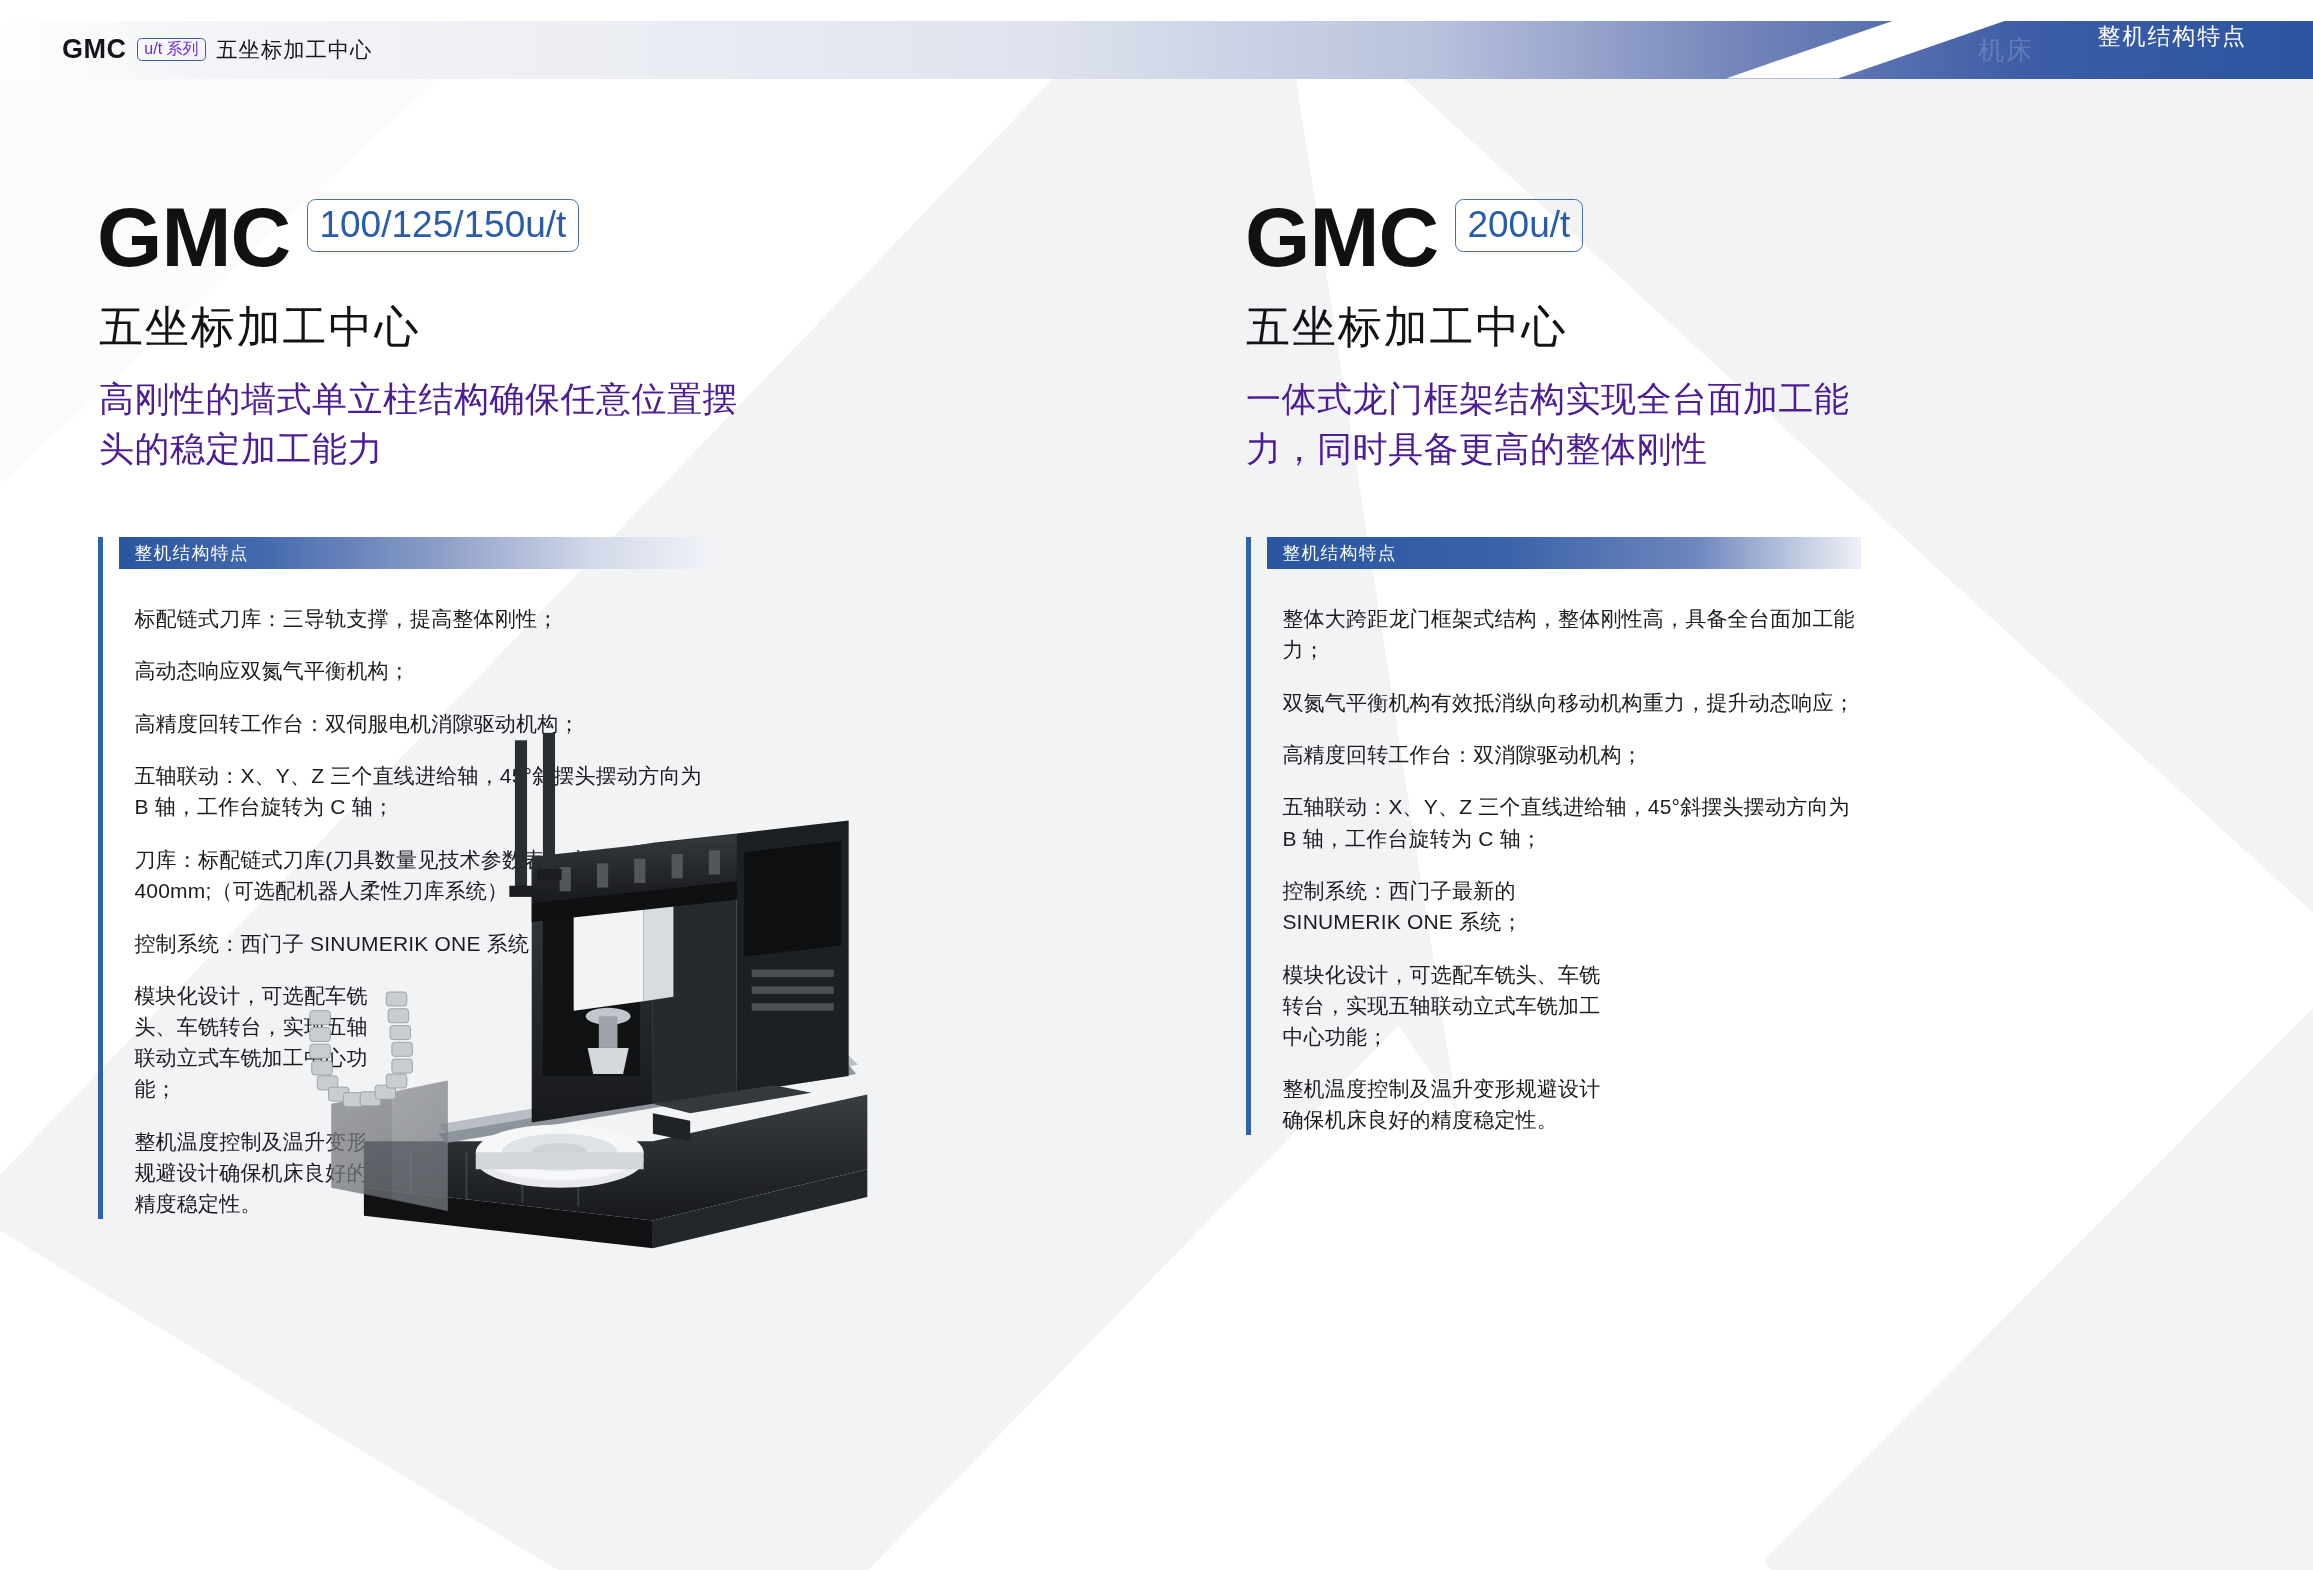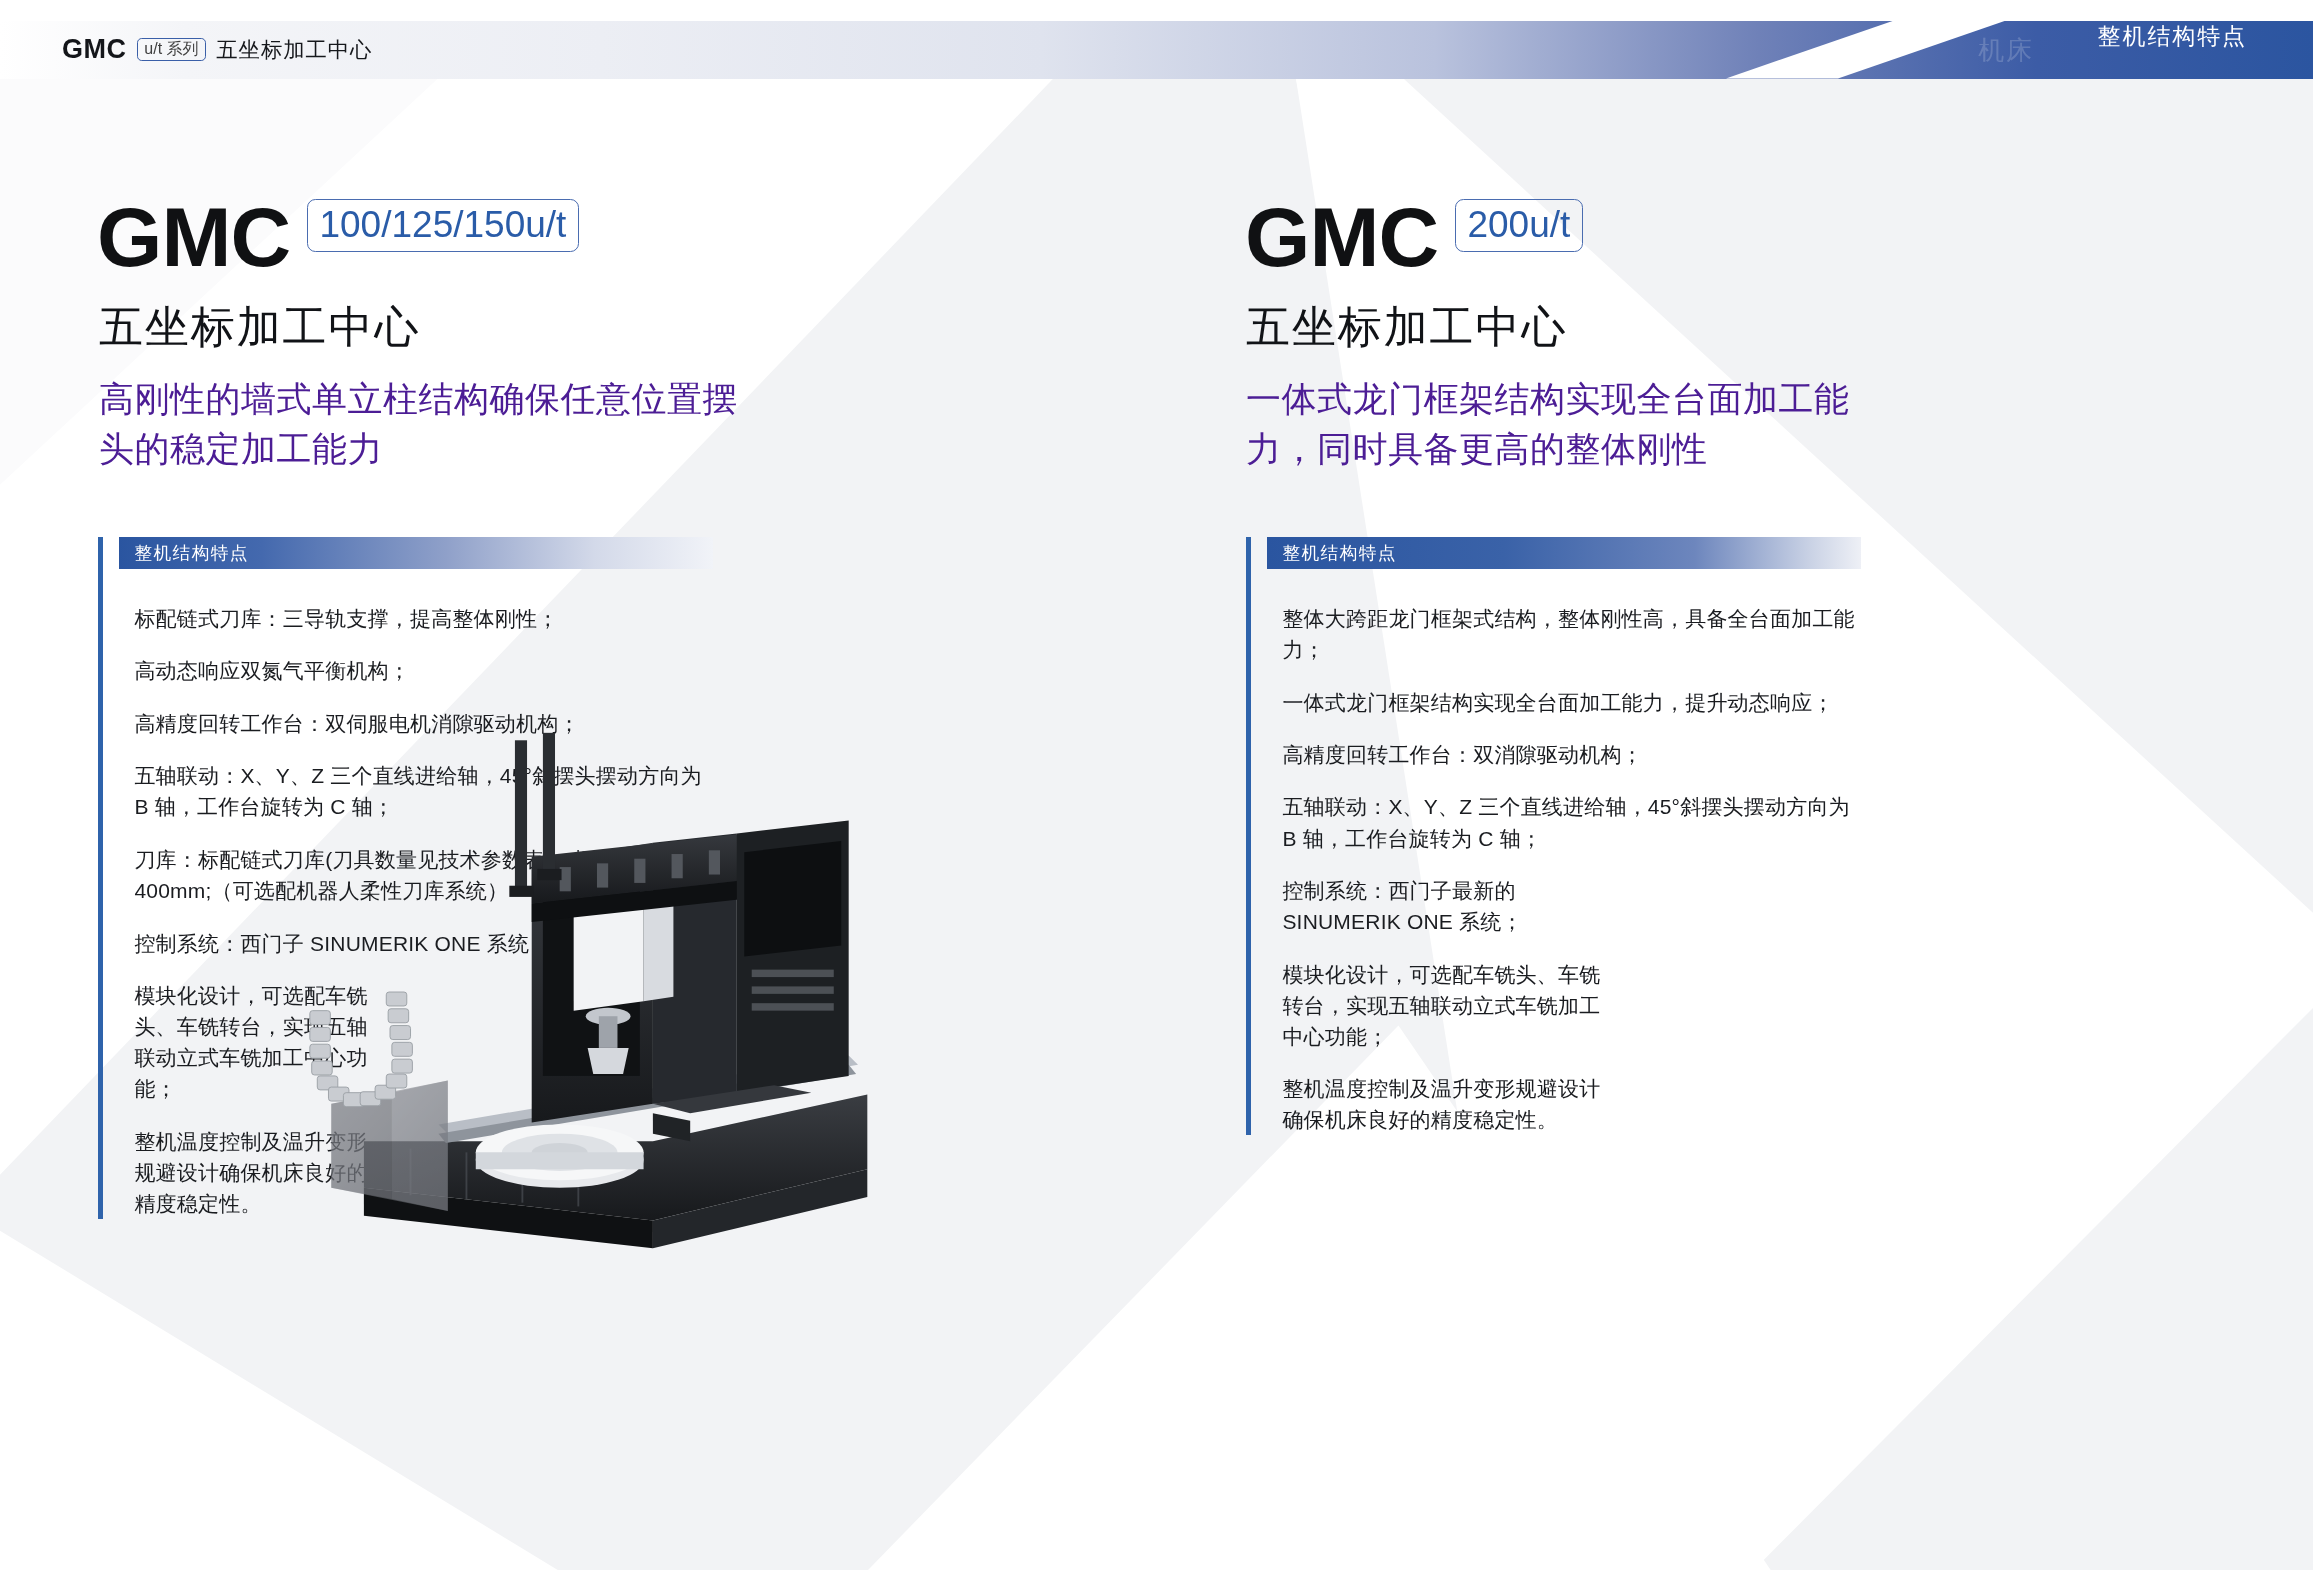--- a/index.html
+++ b/index.html
@@ -29,21 +29,21 @@
   }
   #header-left{
     position:absolute;left:62px;top:0;height:58px;
     display:flex;align-items:center;gap:10.3px;
   }
   .hdr-gmc{
     font-size:27px;font-weight:bold;color:#14161a;letter-spacing:0.5px;
   }
   .hdr-badge{
     border:1.3px solid #3a5fa8;border-radius:4.7px;
-    padding:1.9px 6.5px 2.8px;font-size:16px;color:#404040;line-height:1;
+    padding:1.9px 6.5px 2.8px;font-size:16px;color:#6d28d9;line-height:1;
     white-space:nowrap;
   }
   .hdr-sub{font-size:21.4px;color:#16181c;letter-spacing:0.9px;}
 
   #header-right{
     position:absolute;right:0;top:0;height:58px;width:485px;
     display:flex;align-items:flex-start;justify-content:flex-end;
     padding-right:67px;box-sizing:border-box;
   }
   .hdr-watermark{
@@ -292,21 +292,21 @@
 
     <div class="tagline">一体式龙门框架结构实现全台面加工能力，同时具备更高的整体刚性</div>
 
     <div class="panel">
       <div class="panel-rule"></div>
       <div class="panel-head">
         <span class="panel-head-text">整机结构特点</span>
       </div>
       <div class="panel-body">
         <p class="feat w-full">整体大跨距龙门框架式结构，整体刚性高，具备全台面加工能力；</p>
-        <p class="feat w-full">一体式龙门框架结构实现全台面加工能力，提升动态响应；</p>
+        <p class="feat w-full">双氮气平衡机构有效抵消纵向移动机构重力，提升动态响应；</p>
         <p class="feat w-full">高精度回转工作台：双消隙驱动机构；</p>
         <p class="feat w-full">五轴联动：X、Y、Z 三个直线进给轴，45°斜摆头摆动方向为 B 轴，工作台旋转为 C 轴；</p>
         <p class="feat w-mid">控制系统：西门子最新的 SINUMERIK ONE 系统；</p>
         <p class="feat w-mid">模块化设计，可选配车铣头、车铣转台，实现五轴联动立式车铣加工中心功能；</p>
         <p class="feat w-mid">整机温度控制及温升变形规避设计确保机床良好的精度稳定性。</p>
       </div>
     </div>
 
   </section>
 </div>

